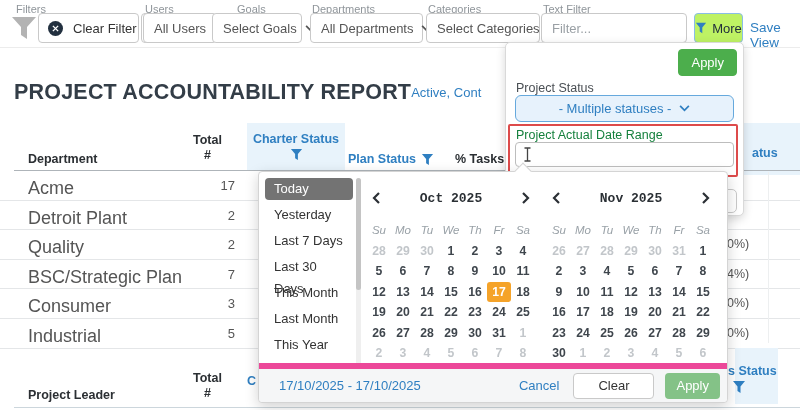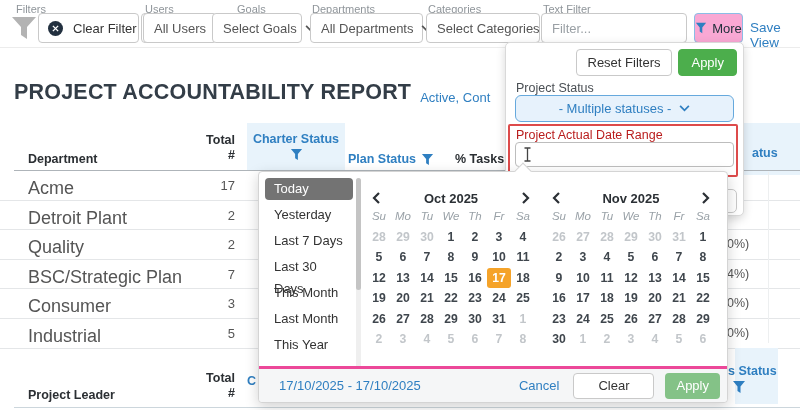--- a/index.html
+++ b/index.html
@@ -20,35 +20,35 @@
        margin-left:9px;display:flex;align-items:center;justify-content:center;flex:none;}
   .btn-caret{left:141px;width:27px;justify-content:center;color:#555;}
   .dd-users{left:143px;width:74px;}
   .dd-goals{left:212px;width:90px;}
   .dd-depts{left:310px;width:113px;}
   .dd-cats{left:426px;width:114px;}
   .txt-filter{left:541px;width:146px;}
   .txt-filter input{border:none;outline:none;width:100%;padding:0 10px;font-size:13px;
        font-family:"Liberation Sans",sans-serif;color:#555;background:transparent;}
   .txt-filter input::placeholder{color:#9aa0a5;}
-  .btn-more{left:694px;width:49px;background:#f9a8d4;border-color:#8abde6;color:#22303c;
+  .btn-more{left:694px;width:49px;background:#bef264;border-color:#8abde6;color:#22303c;
        justify-content:center;gap:5px;font-size:13px;}
   .save-view{position:absolute;left:750px;top:20px;font-size:13.5px;color:#2f7fc1;cursor:pointer;}
   .filters-funnel{position:absolute;left:10px;top:14px;}
 
   
-  .title-row{position:absolute;left:14px;top:80px;display:flex;align-items:flex-end;gap:9px;}
+  .title-row{position:absolute;left:14px;top:80px;display:flex;align-items:center;}
   .page-title{font-size:21.5px;font-weight:bold;color:#333d47;letter-spacing:.2px;}
   .page-sub{font-size:13px;color:#2f7fc1;}
 
   
   .blue-band{position:absolute;background:#e8f3fb;}
   .hdr{position:absolute;font-size:12.5px;font-weight:bold;color:#2b2f33;}
   .hdr-blue{color:#2f7fc1;}
-  .two-line{text-align:right;line-height:15px;}
+  .two-line{text-align:center;line-height:15px;}
   .charter-hdr{left:247px;top:132px;width:98px;text-align:center;}
   .charter-hdr .fun{margin-top:2px;}
   .team-hdr{left:348px;top:152px;display:flex;align-items:center;gap:5px;}
   .hdr-rule{position:absolute;left:14px;top:170px;width:786px;height:1px;background:#aeb4b9;}
   .rows{position:absolute;left:0;top:171px;width:800px;}
   .trow{position:relative;height:28.6px;border-bottom:1px solid #e4e6e8;}
   .td-name{position:absolute;left:28px;top:7px;font-size:18px;color:#555;}
   .td-total{position:absolute;left:180px;top:7px;width:55px;text-align:right;font-size:13px;color:#555;}
   .td-frag{position:absolute;left:727px;top:7px;font-size:12.5px;color:#555;}
   .col-line{position:absolute;left:768px;top:172px;width:1px;height:171px;background:#edeff0;}
@@ -63,49 +63,49 @@
   .btn{box-sizing:border-box;height:27px;border-radius:4px;font-size:13px;display:flex;
        align-items:center;justify-content:center;cursor:pointer;font-family:"Liberation Sans",sans-serif;}
   .btn-white{background:#fff;border:1px solid #c9c9c9;color:#333;padding:0 11px;}
   .btn-green{background:#4cae4c;border:1px solid #4cae4c;color:#fff;padding:0 12px;}
   .ps-label{position:absolute;left:10px;top:38px;font-size:12.5px;color:#4a4f54;}
   .ps-dd{position:absolute;left:9px;top:52px;width:219px;height:27px;box-sizing:border-box;
          background:#e7f2fc;border:1px solid #66a9dd;border-radius:6px;display:flex;
          align-items:center;justify-content:center;gap:8px;font-size:13px;color:#2f7fc1;}
   .red-box{position:absolute;left:2px;top:81px;width:226px;height:49px;border:2px solid #dd4b4b;
            border-radius:2px;}
-  .dr-label{position:absolute;left:10px;top:85px;font-size:12.5px;color:#b91c1c;}
+  .dr-label{position:absolute;left:10px;top:85px;font-size:12.5px;color:#15803d;}
   .dr-input{position:absolute;left:9px;top:99px;width:219px;height:25px;box-sizing:border-box;
             background:#fff;border:1px solid #bdbdbd;border-radius:4px;display:flex;align-items:center;}
   .partial-field{position:absolute;left:9px;top:146px;width:222px;height:24px;box-sizing:border-box;
             background:#fff;border:1px solid #c9c9c9;border-radius:5px;}
 
   
   .picker{position:absolute;left:258px;top:171px;width:468px;height:230px;background:#fff;
           border:1px solid #d4d4d4;border-radius:4px;box-shadow:0 4px 14px rgba(0,0,0,.18);z-index:20;}
   .notch{position:absolute;left:517px;top:165px;width:11px;height:11px;background:#fff;
          border-left:1px solid #d4d4d4;border-top:1px solid #d4d4d4;transform:rotate(45deg);z-index:21;}
   .presets{position:absolute;left:6px;top:6px;width:88px;display:flex;flex-direction:column;gap:4px;}
   .preset{height:22px;line-height:22px;padding:0 9px;font-size:13px;color:#333;border-radius:4px;cursor:pointer;}
   .preset.selected{background:#737373;color:#fff;}
   .sb-track{position:absolute;left:97px;top:6px;width:5px;height:190px;background:#efefef;border-radius:3px;}
   .sb-thumb{position:absolute;left:0;top:0;width:5px;height:112px;background:#c4c4c4;border-radius:3px;}
   .cal{position:absolute;top:18px;width:168px;}
   .cal0{left:108px;} .cal1{left:288px;}
-  .cal-head{display:flex;align-items:center;height:16px;margin-bottom:0;}
+  .cal-head{display:flex;align-items:center;height:16px;margin-bottom:14px;font-family:Liberation Mono, monospace;}
   .cal-title{flex:1;text-align:center;font-size:13px;font-weight:bold;color:#2b3035;}
   .cal-nav{width:18px;display:flex;justify-content:center;cursor:pointer;}
   .cal-grid{display:grid;grid-template-columns:repeat(7,24px);grid-auto-rows:20.5px;}
   .dn{font-size:11.5px;font-style:italic;color:#99a1a7;display:flex;align-items:center;justify-content:center;height:20px;}
   .dc{font-size:12.2px;font-weight:600;color:#3f464d;display:flex;align-items:center;justify-content:center;
       border-radius:3px;cursor:pointer;}
   .dc.muted{color:#c2c6ca;}
   .dc.sel{background:#f5a329;color:#fff;}
   .pk-footer{position:absolute;left:0;right:0;bottom:0;height:33px;background:#f5f6f7;
-             border-top:3px solid #ec4899;border-radius:0 0 4px 4px;display:flex;align-items:center;}
+             border-top:6px solid #ec4899;border-radius:0 0 4px 4px;display:flex;align-items:center;}
   .range-text{margin-left:20px;font-size:13px;color:#2f7fc1;flex:1;}
   .cancel-link{font-size:13px;color:#2f7fc1;margin-right:14px;cursor:pointer;}
   .btn-clear-sm{margin-right:11px;padding:0 24px;height:26px;}
   .btn-apply-muted{background:#84c287;border-color:#84c287;color:#fff;margin-right:7px;height:26px;padding:0 11px;}
 
   svg{display:block;}
 </style>
 </head>
 <body>
 
@@ -266,21 +266,20 @@
   <div class="hdr hdr-blue" style="left:728px;top:364px;">s Status</div>
   <span class="abs" style="left:732px;top:380px;">
     <svg width="14" height="14" viewBox="0 0 14 14">
         <path d="M1 1h12l-4.5 5.5V13l-3-2V6.5z" fill="#2f7fc1"></path>
       </svg>
   </span>
   <div class="bottom-rule"></div>
 
   <div class="popup">
     <div class="popup-actions">
-      <div class="btn btn-white">Reset Filters</div>
       <div class="btn btn-green">Apply</div>
     </div>
     <div class="ps-label">Project Status</div>
     <div class="ps-dd">
       <span>- Multiple statuses -</span>
       <span>
         <svg width="11" height="7" viewBox="0 0 12 8">
             <path d="M1 1l5 5 5-5" fill="none" stroke="#2f7fc1" stroke-width="2"></path>
           </svg>
       </span>

